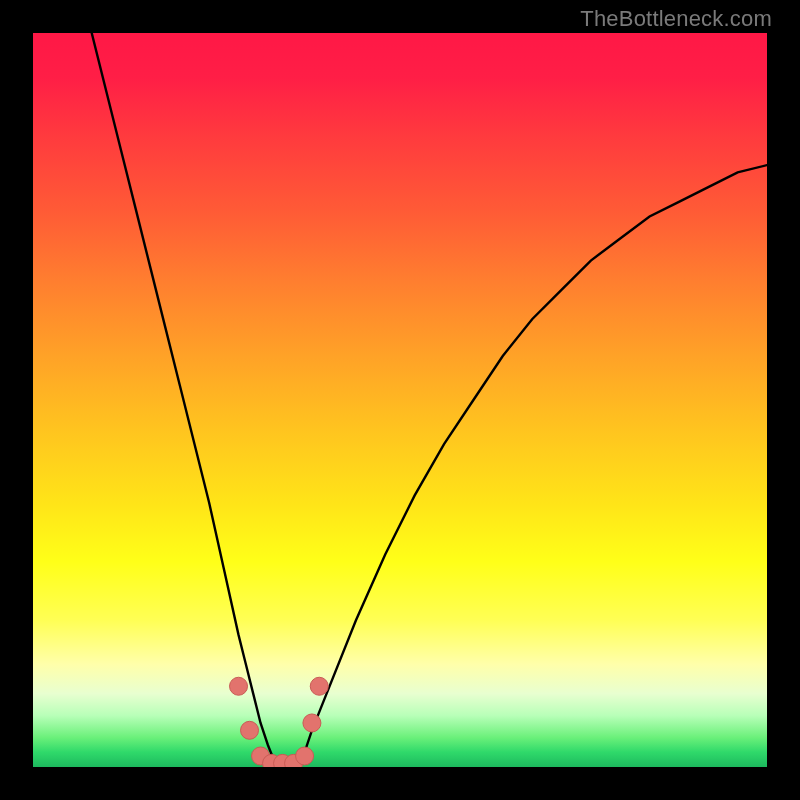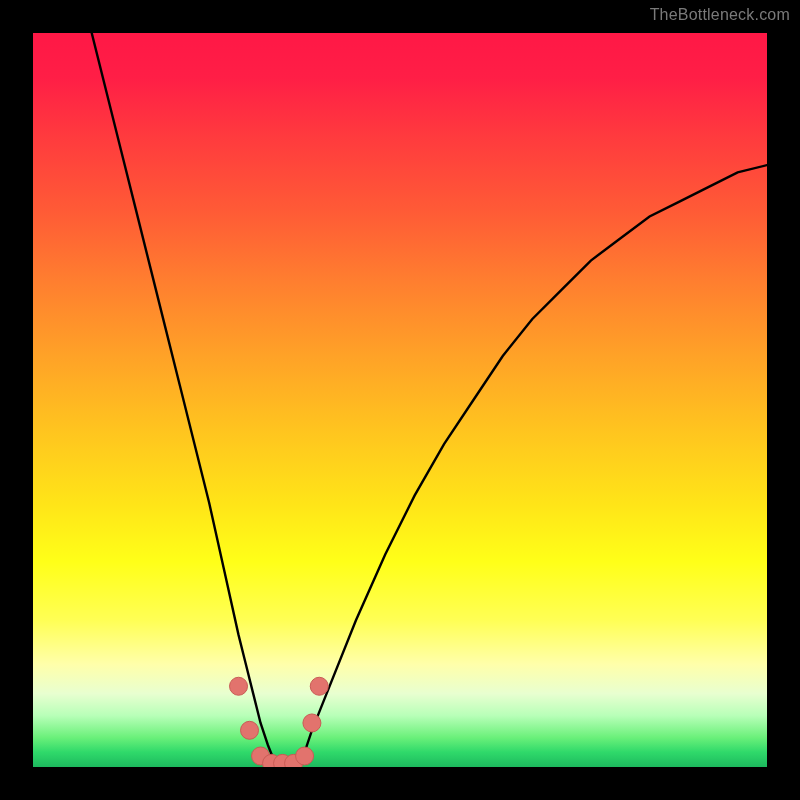--- a/index.html
+++ b/index.html
@@ -41,23 +41,23 @@
       #e8ffd0 90%,
       #b8ffb8 93%,
       #6af07a 96%,
       #2fd96a 98%,
       #1db95e 100%
     );
   }
   .watermark {
     position: absolute;
     top: 6px;
-    right: 10px;
+    right: 28px;
     color: #7a7a7a;
-    font-size: 16px;
+    font-size: 22px;
     font-weight: 500;
     letter-spacing: 0.2px;
     user-select: none;
   }
   svg.curve {
     position: absolute;
     left: 0;
     top: 0;
     width: 734px;
     height: 734px;

